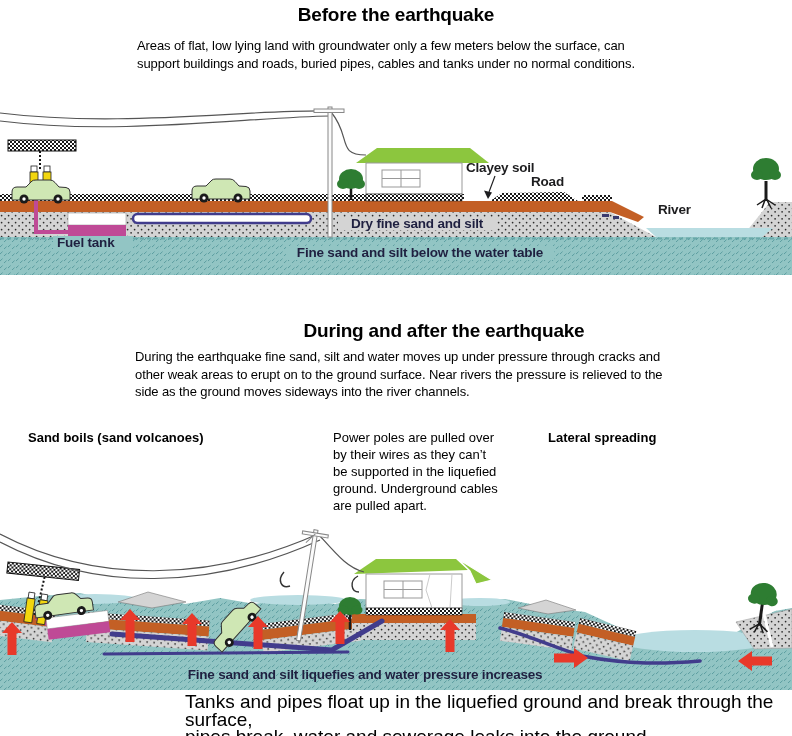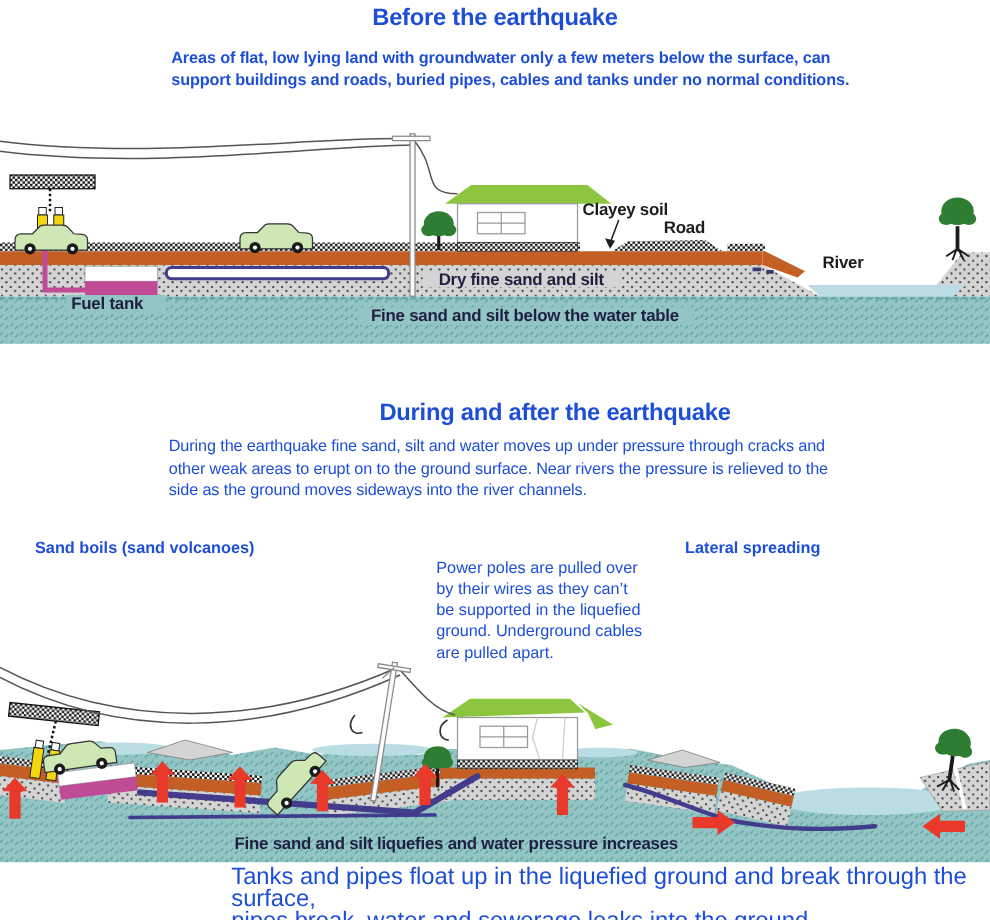--- a/index.html
+++ b/index.html
@@ -1,28 +1,28 @@
 <!DOCTYPE html>
 <html><head>
 <meta charset="utf-8">
 <style>
   html,body { margin:0; padding:0; background:#fff; }
   .page { position:relative; width:792px; height:736px; background:#fff;
-          font-family:"Liberation Sans", sans-serif; color:#1d4ed8; overflow:hidden; }
+          font-family:"Liberation Sans", sans-serif; color:#000000; overflow:hidden; }
   .title { position:absolute; left:0; width:100%; text-align:center;
            font-size:19px; font-weight:bold; margin:0; letter-spacing:-0.2px; }
   #title1 { top:4px; }
   #title2 { top:320px;padding-left:48px; }
   .intro { position:absolute; font-size:13px; line-height:17.5px;
            white-space:pre-line; margin:0; letter-spacing:-0.1px; }
-  #intro1 { left:137px; top:37px;font-weight:bold; }
+  #intro1 { left:137px; top:37px; }
   #intro2 { left:135px; top:348px; }
   .col { position:absolute; top:429px; font-size:13px; line-height:17px; }
   .col h3 { margin:0; font-size:13px; line-height:17px; }
-  .col p  { margin:16px; white-space:pre-line; }
+  .col p  { margin:0; white-space:pre-line; }
   #col1 { left:28px;  width:302px; }
   #col2 { left:333px; width:232px; }
   #col3 { left:548px; width:236px; }
   .caption { position:absolute; left:185px; top:693px; font-size:19px;
              line-height:17.5px; white-space:pre-line; margin:0; }
   svg.diag { position:absolute; left:0; display:block; }
   #diag1 { top:95px; }
   #diag2 { top:522px; }
   svg text { font-family:"Liberation Sans", sans-serif; font-weight:bold; fill:#1d1d1f; }
   .map-label   { font-size:13.5px; letter-spacing:-0.2px; }

